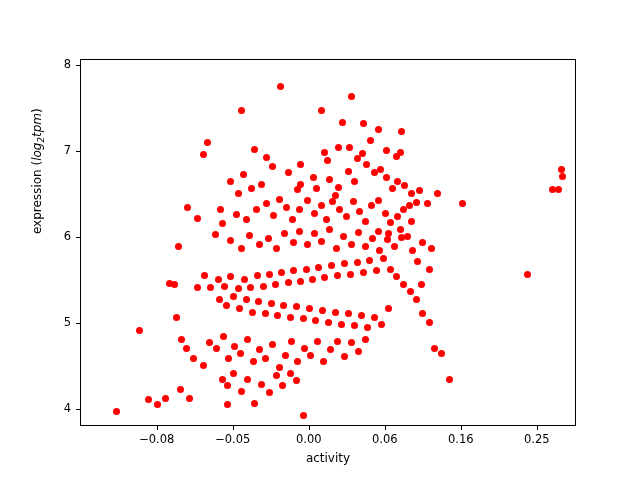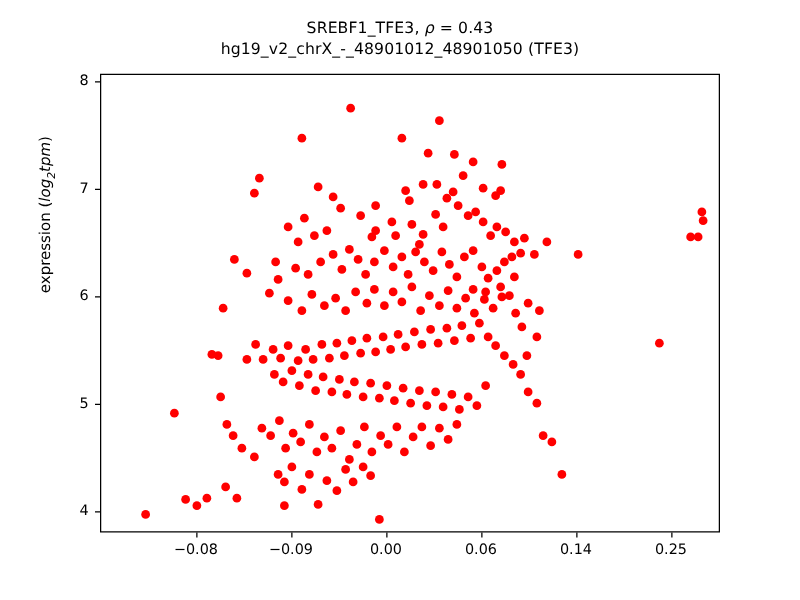--- a/index.html
+++ b/index.html
@@ -118,24 +118,20 @@
     color: #000000;
     white-space: pre;
   }
   sub { font-size: 0.72em; }
 </style>
 </head>
 <body>
 
 <div id="figure">
 
-  <div id="title-block">
-    <span class="tline"><span>SREBF1_TFE3, </span><span class="ital">ρ</span><span> = 0.43</span></span>
-    <span class="tline">hg19_v2_chrX_-_48901012_48901050 (TFE3)</span>
-  </div>
 
   <div id="axes">
     <div id="plot-area">
         <div class="pt" style="left: 199.13px; top: 26.74px; background: rgb(255, 0, 0);"></div>
         <div class="pt" style="left: 270.73px; top: 36.2px; background: rgb(255, 0, 0);"></div>
         <div class="pt" style="left: 160.37px; top: 50.82px; background: rgb(255, 0, 0);"></div>
         <div class="pt" style="left: 240.17px; top: 50.82px; background: rgb(255, 0, 0);"></div>
         <div class="pt" style="left: 261.76px; top: 62.86px; background: rgb(255, 0, 0);"></div>
         <div class="pt" style="left: 282.58px; top: 63.72px; background: rgb(255, 0, 0);"></div>
         <div class="pt" style="left: 297.02px; top: 69.74px; background: rgb(255, 0, 0);"></div>
@@ -375,38 +371,39 @@
         <div class="pt" style="left: 254.31px; top: 135.09px; background: rgb(255, 0, 0);"></div>
         <div class="pt" style="left: 216.31px; top: 129.93px; background: rgb(255, 0, 0);"></div>
         <div class="pt" style="left: 235.46px; top: 128.21px; background: rgb(255, 0, 0);"></div>
       </div>
   </div>
 
   <div id="xticks-layer">
       <div class="xtick" style="left: 156.76px;"></div>
       <div class="xticklabel" style="left: 156.76px;">−0.08</div>
       <div class="xtick" style="left: 232.77px;"></div>
-      <div class="xticklabel" style="left: 232.77px;">−0.09</div>
+      <div class="xticklabel" style="left: 232.77px;">−0.05</div>
       <div class="xtick" style="left: 308.77px;"></div>
       <div class="xticklabel" style="left: 308.77px;">0.00</div>
       <div class="xtick" style="left: 384.77px;"></div>
       <div class="xticklabel" style="left: 384.77px;">0.06</div>
       <div class="xtick" style="left: 460.78px;"></div>
-      <div class="xticklabel" style="left: 460.78px;">0.14</div>
+      <div class="xticklabel" style="left: 460.78px;">0.16</div>
       <div class="xtick" style="left: 536.78px;"></div>
       <div class="xticklabel" style="left: 536.78px;">0.25</div>
     </div>
   <div id="yticks-layer">
       <div class="ytick" style="top: 409.06px;"></div>
       <div class="yticklabel" style="top: 409.06px;">4</div>
       <div class="ytick" style="top: 323.07px;"></div>
       <div class="yticklabel" style="top: 323.07px;">5</div>
       <div class="ytick" style="top: 237.08px;"></div>
       <div class="yticklabel" style="top: 237.08px;">6</div>
       <div class="ytick" style="top: 151.09px;"></div>
       <div class="yticklabel" style="top: 151.09px;">7</div>
       <div class="ytick" style="top: 65.11px;"></div>
       <div class="yticklabel" style="top: 65.11px;">8</div>
     </div>
 
+  <div id="xlabel">activity</div>
   <div id="ylabel-wrap"><span>expression (</span><span class="ital">log</span><sub class="ital">2</sub><span class="ital">tpm</span><span>)</span></div>
 
 </div>
 
 </body></html>

